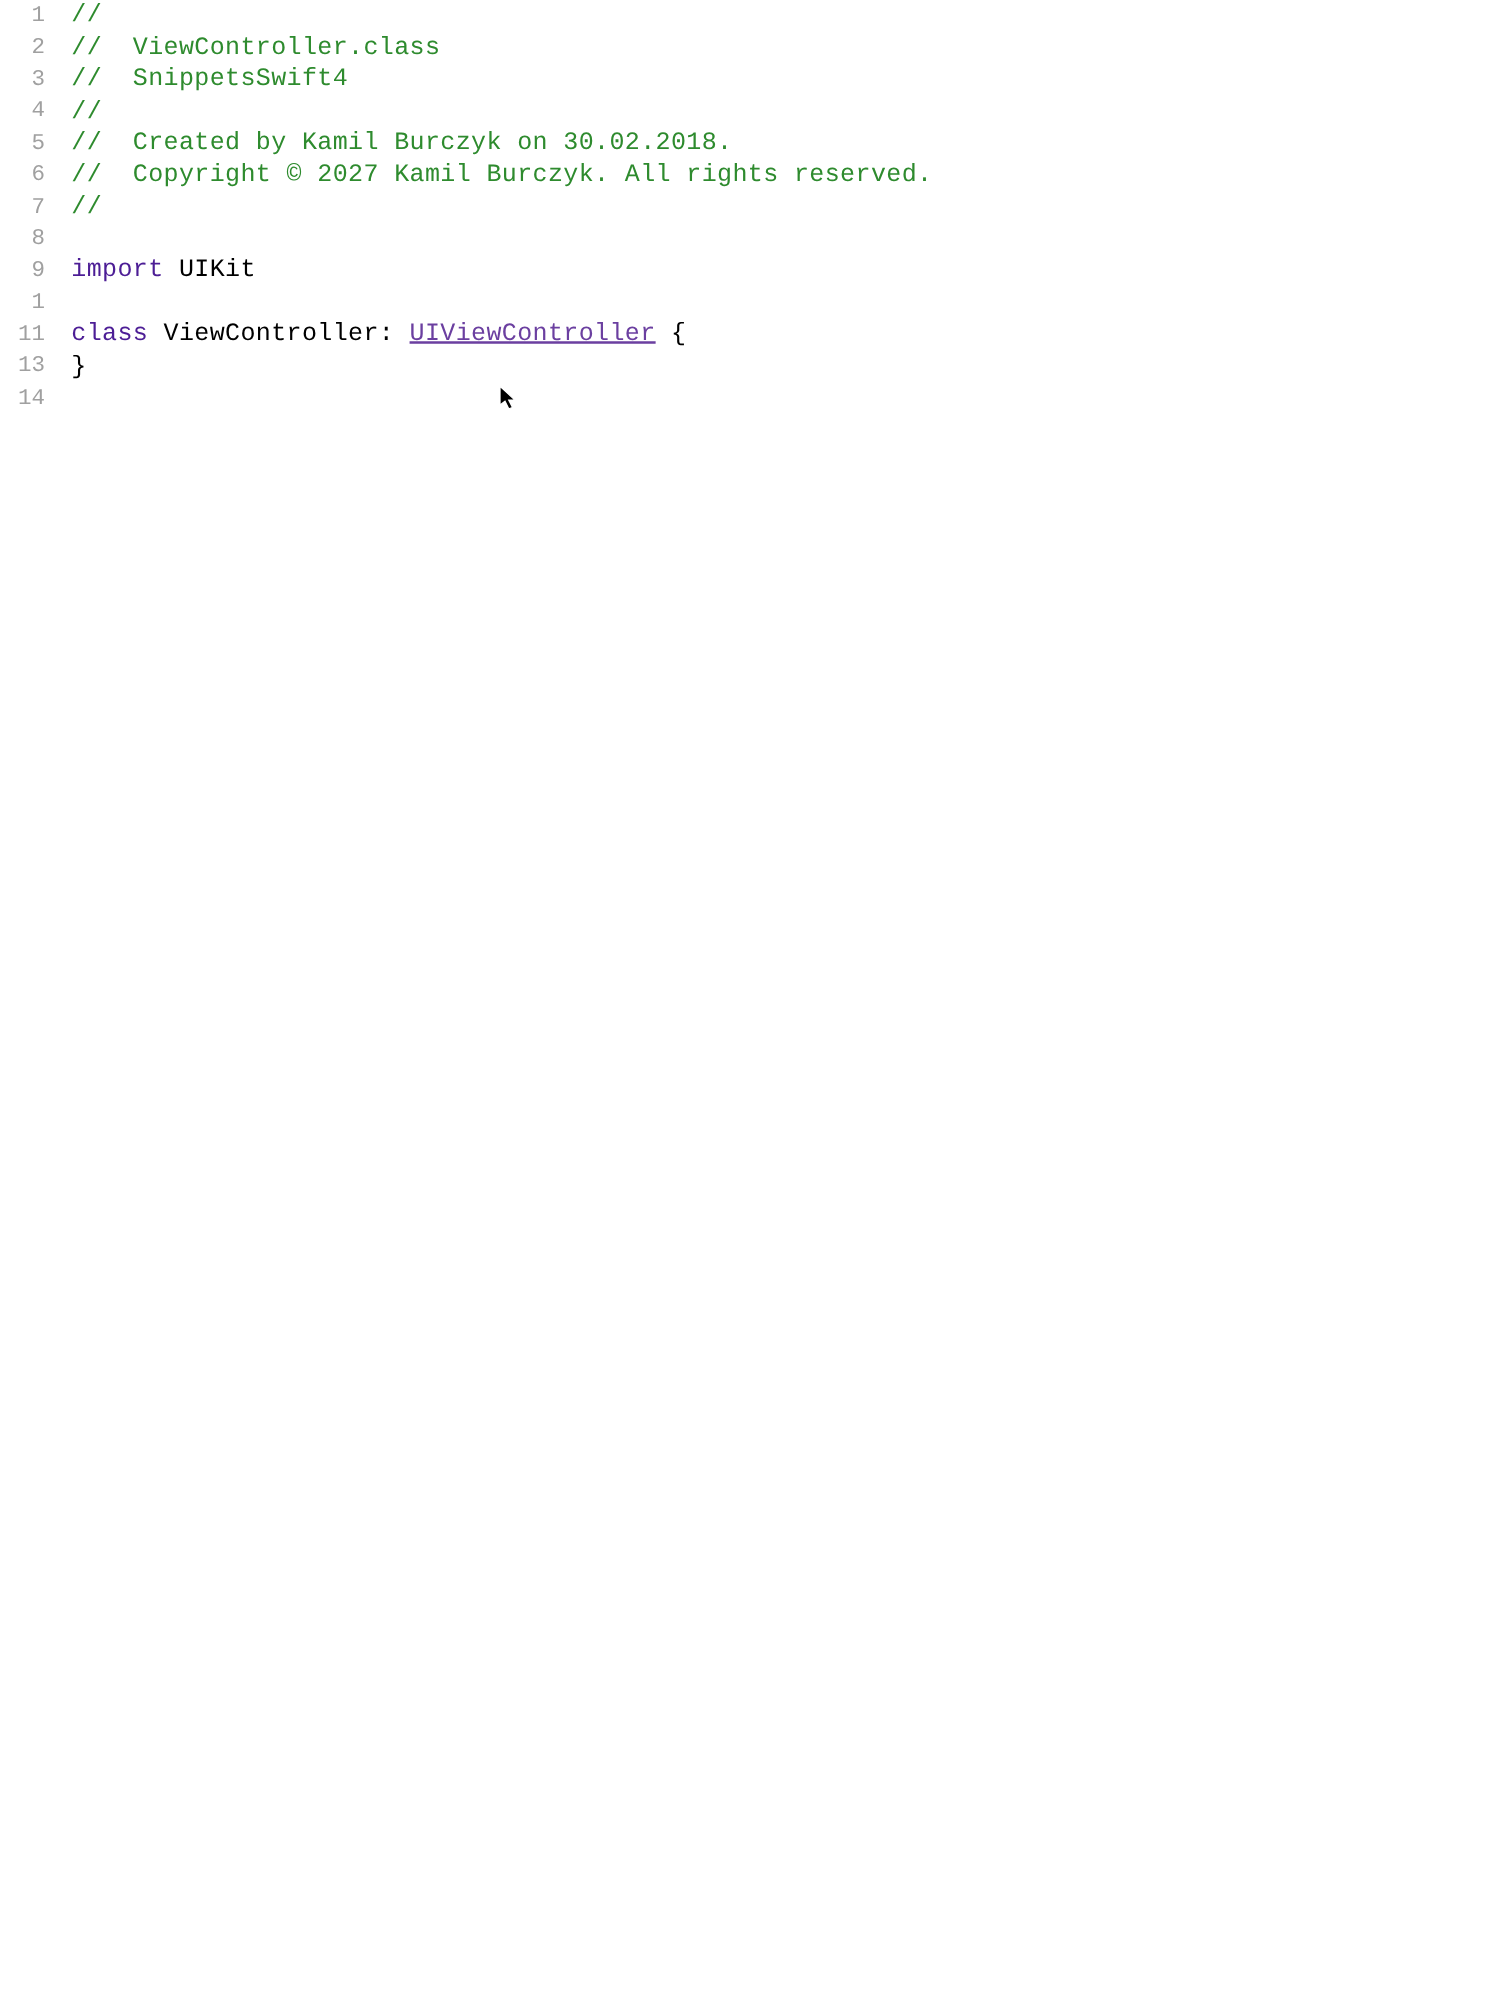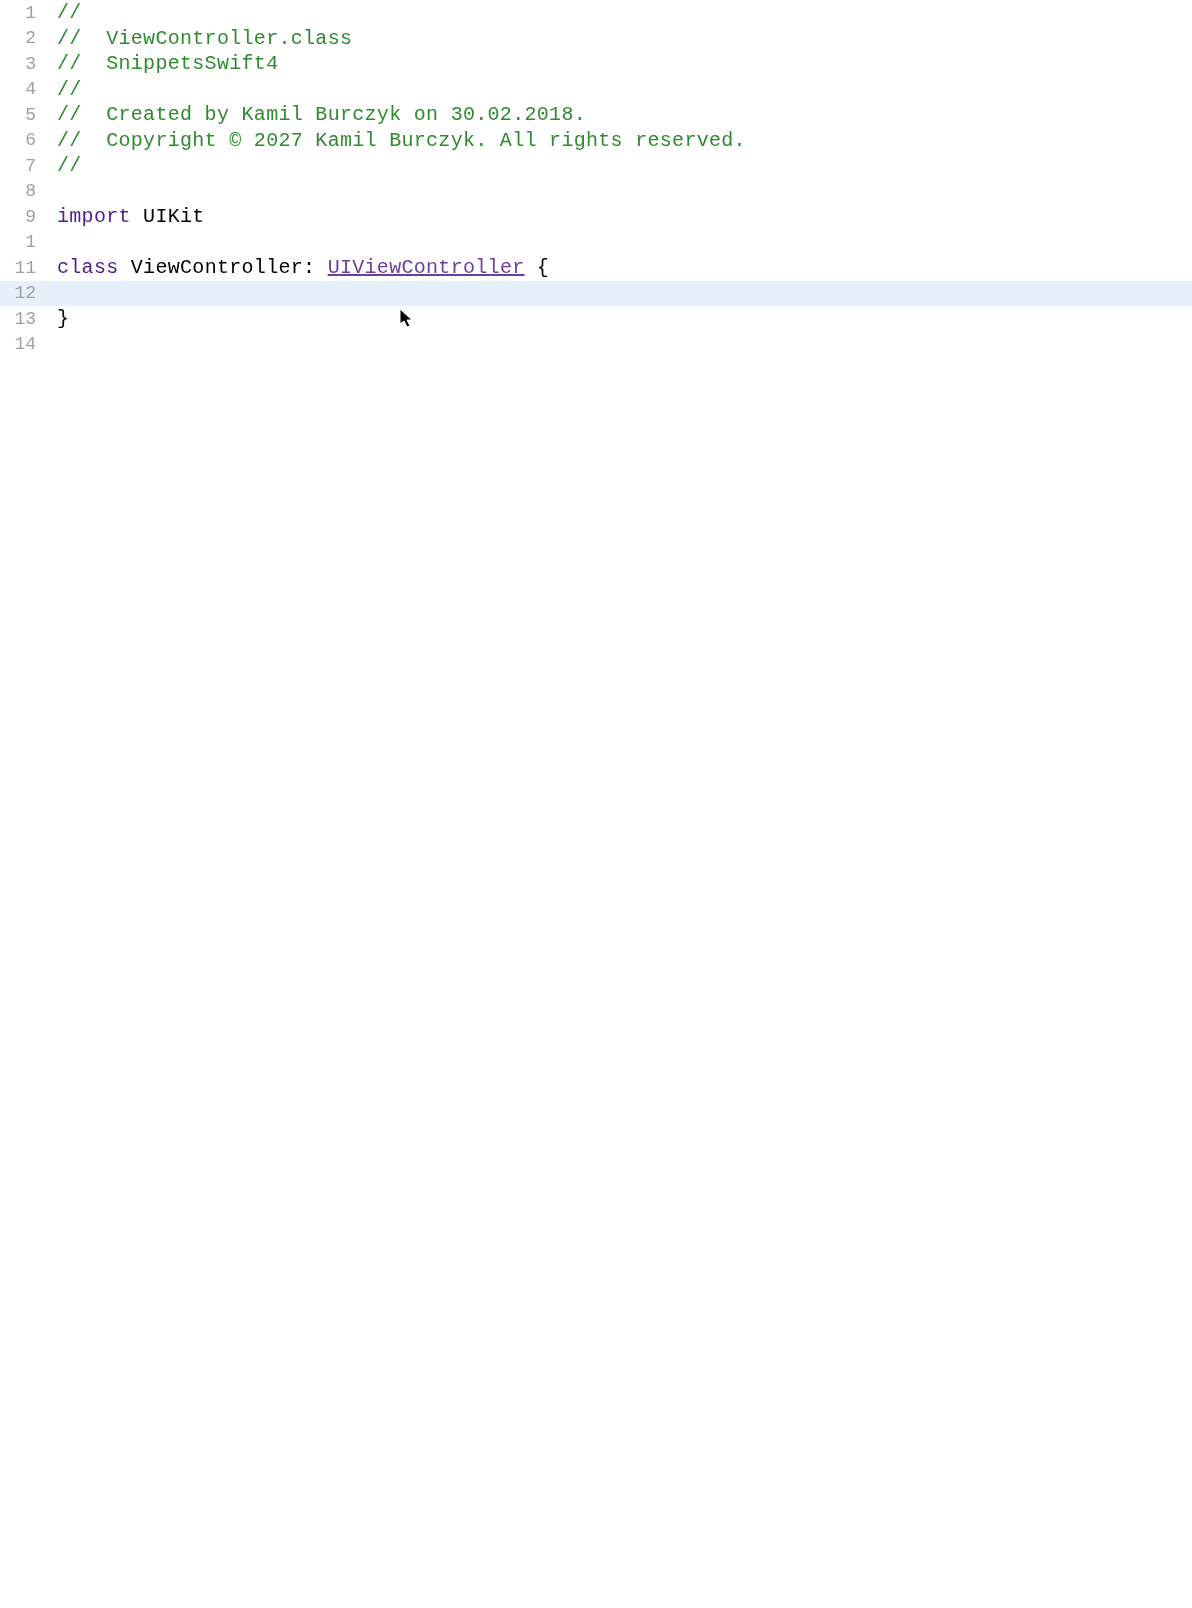--- a/index.html
+++ b/index.html
@@ -74,21 +74,20 @@
     <div class="line"><div class="gutter">2</div><div class="code"><span class="comment">//  ViewController.class</span></div></div>
     <div class="line"><div class="gutter">3</div><div class="code"><span class="comment">//  SnippetsSwift4</span></div></div>
     <div class="line"><div class="gutter">4</div><div class="code"><span class="comment">//</span></div></div>
     <div class="line"><div class="gutter">5</div><div class="code"><span class="comment">//  Created by Kamil Burczyk on 30.02.2018.</span></div></div>
     <div class="line"><div class="gutter">6</div><div class="code"><span class="comment">//  Copyright © 2027 Kamil Burczyk. All rights reserved.</span></div></div>
     <div class="line"><div class="gutter">7</div><div class="code"><span class="comment">//</span></div></div>
     <div class="line"><div class="gutter">8</div><div class="code"></div></div>
     <div class="line"><div class="gutter">9</div><div class="code"><span class="keyword">import</span><span class="plain"> UIKit</span></div></div>
     <div class="line"><div class="gutter">1</div><div class="code"></div></div>
     <div class="line"><div class="gutter">11</div><div class="code"><span class="keyword">class</span><span class="plain"> ViewController: </span><span class="type">UIViewController</span><span class="plain"> {</span></div></div>
-    <div class="line highlighted"><div class="gutter">12</div><div class="code"></div></div>
     <div class="line"><div class="gutter">13</div><div class="code"><span class="plain">}</span></div></div>
     <div class="line"><div class="gutter">14</div><div class="code"></div></div>
   </div>
 
 <div class="cursor-pointer">
   <svg viewBox="0 0 16 22">
     <path d="M1 1 L1 16 L5 13 L8 19 L11 18 L8 12 L13 12 Z" fill="#000000" stroke="#ffffff" stroke-width="1"></path>
   </svg>
 </div>
 

